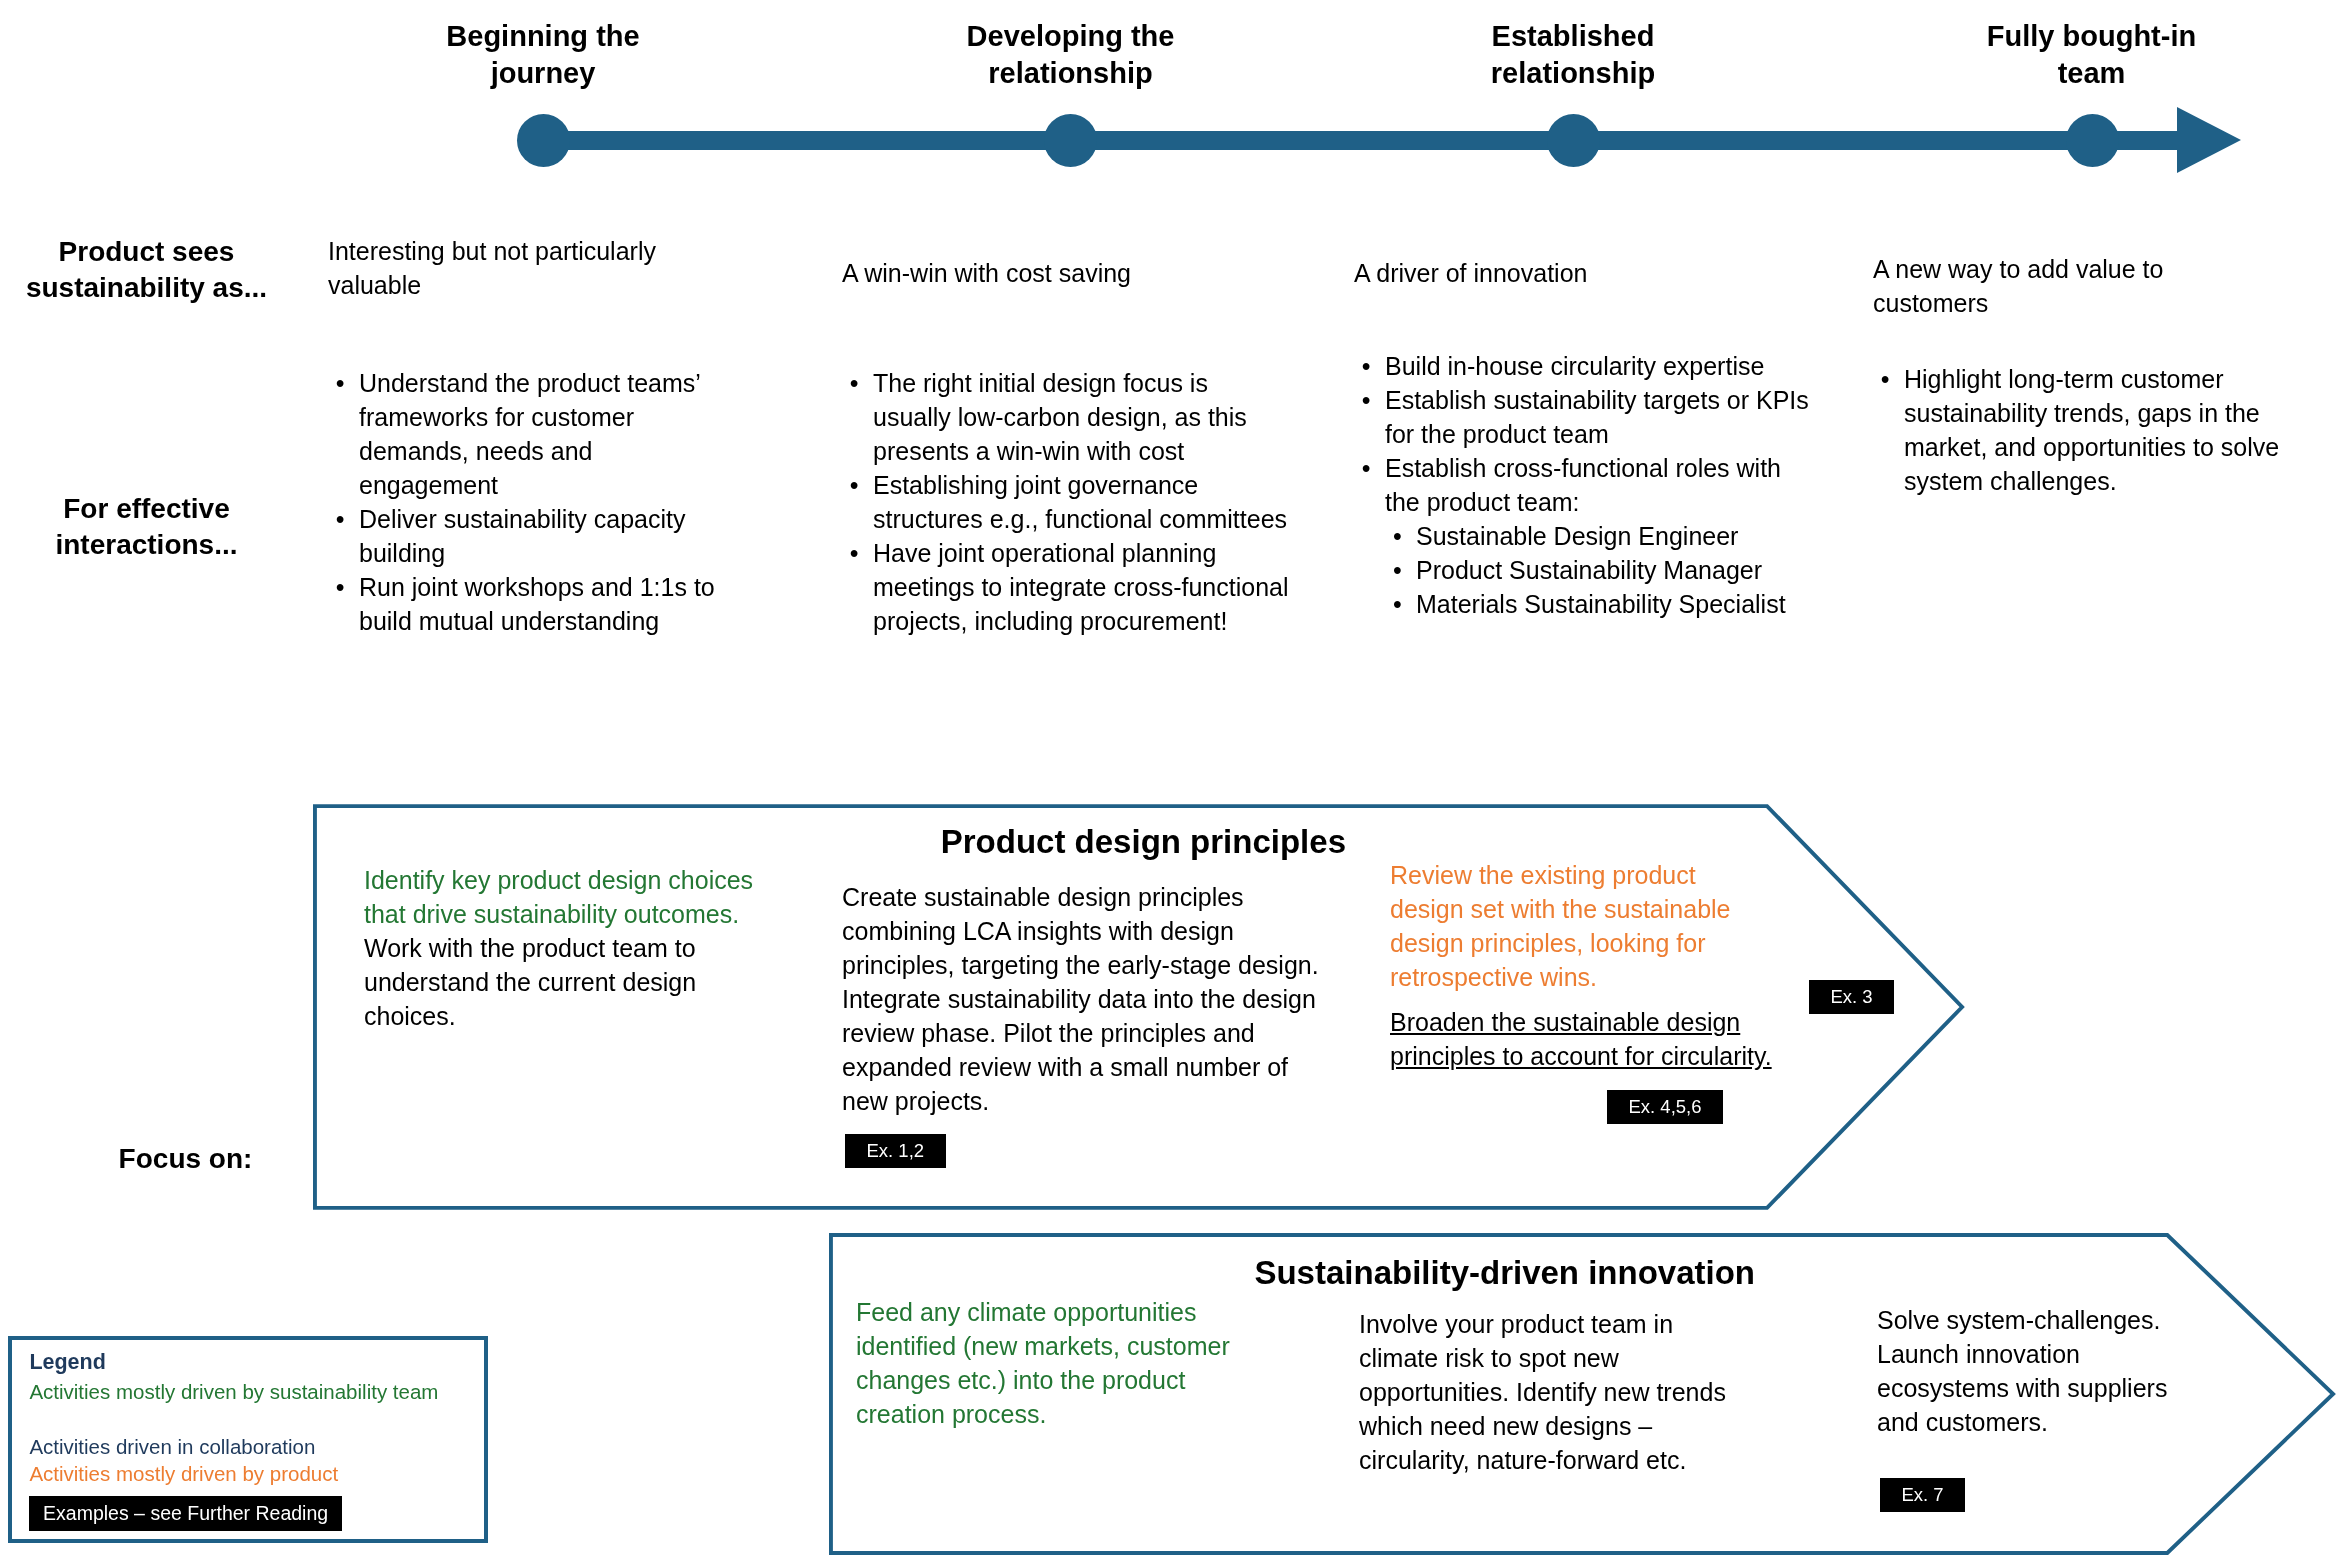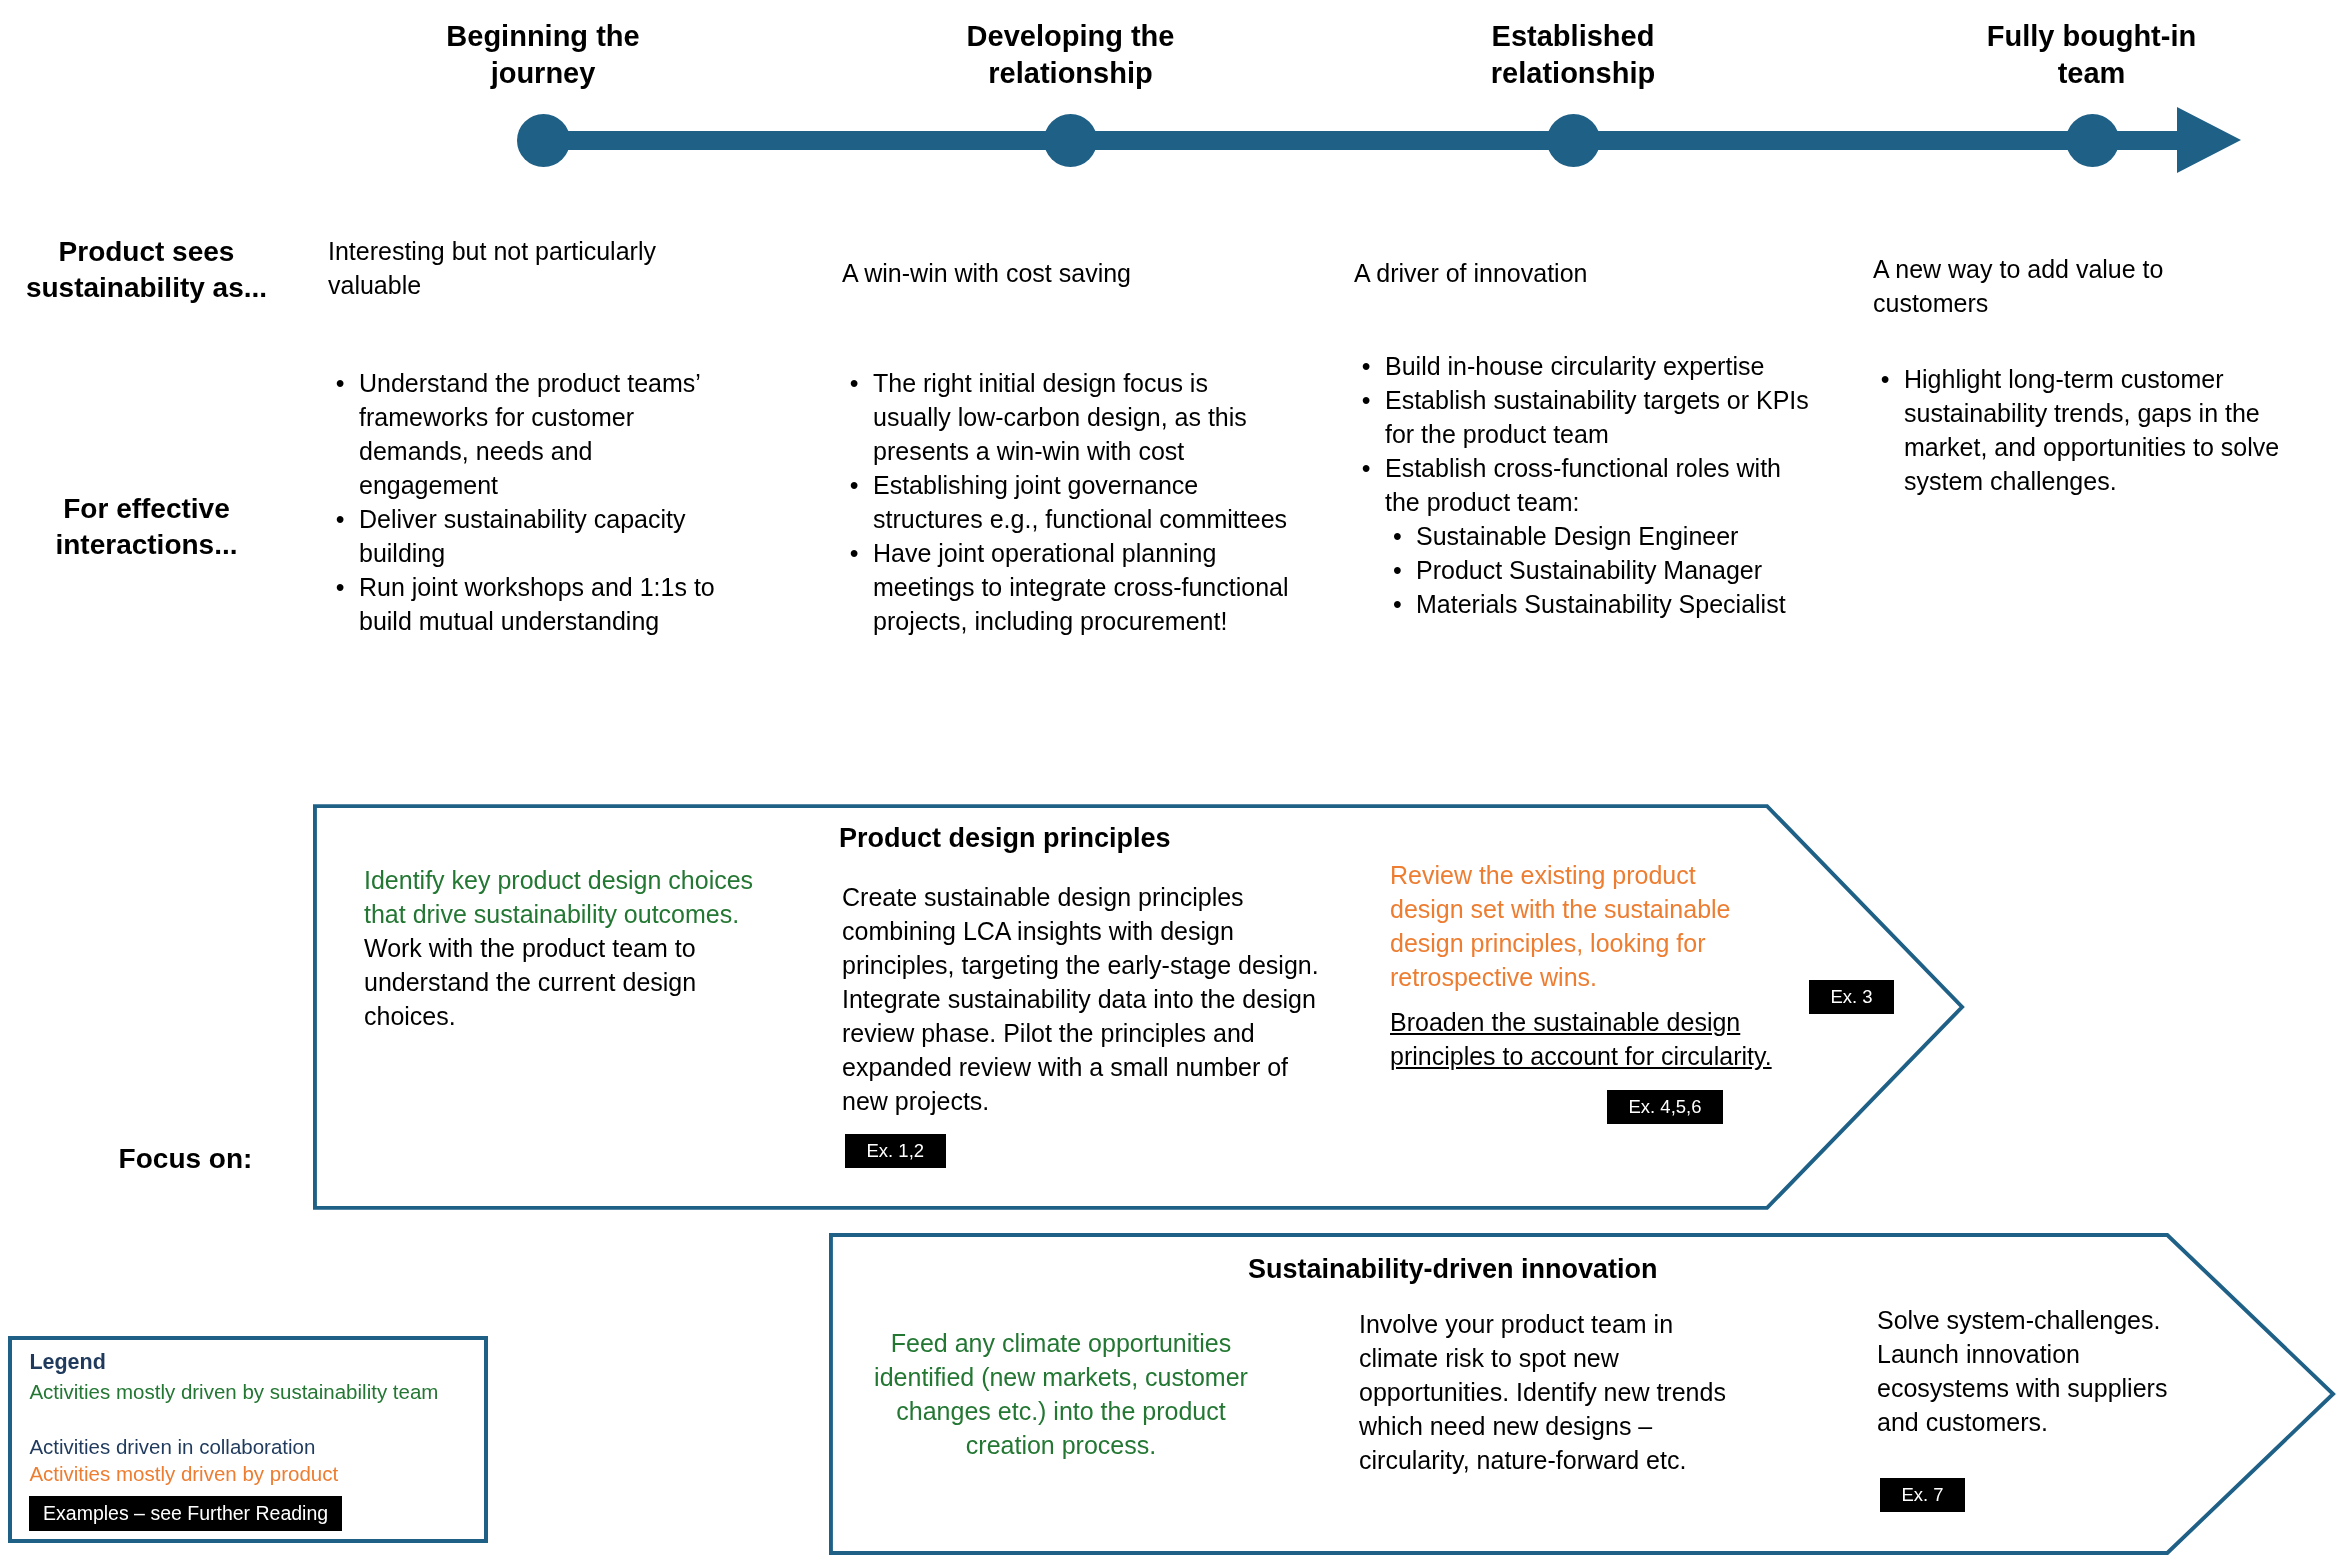--- a/index.html
+++ b/index.html
@@ -23,21 +23,21 @@
   .sublist>li{position:relative; padding-left:29px;}
   .sublist>li::before{content:"\2022"; position:absolute; left:5.9px;}
   .green{color:var(--green);}
   .orange{color:var(--orange);}
   .navy{color:var(--navy);}
   .dot{position:absolute; width:53px; height:53px; border-radius:50%; background:var(--teal); top:114px;}
   .tl-bar{position:absolute; left:544px; top:131px; width:1635px; height:18.5px; background:var(--teal);}
   .tl-head{position:absolute; top:107px; left:2177px; width:0; height:0;
     border-left:64px solid var(--teal); border-top:33px solid transparent; border-bottom:33px solid transparent;}
   .chevron{fill:#ffffff; stroke:var(--teal); stroke-width:4px; stroke-linejoin:miter;}
-  .boxtitle{font-size:27px; font-weight:bold; text-align:left;}
+  .boxtitle{font-size:33px; font-weight:bold; text-align:right;}
   .badge{position:absolute; background:var(--badge-bg); color:var(--badge-fg);
     font-size:18.5px; line-height:18.5px; padding:7.8px 21.5px; white-space:nowrap;}
   .legend-box{position:absolute; left:7.8px; top:1336px; width:480px; height:207px;
     border:4.9px solid var(--teal); background:#fff;padding-left:21px;}
   .legend-t{font-size:21.5px; font-weight:bold; color:var(--navy);}
   .legend-i{font-size:20.5px; line-height:26px;}
   .legend-badge{position:absolute; left:17.6px; top:156px; background:var(--badge-bg); color:var(--badge-fg);
     font-size:19.5px; line-height:19.5px; padding:7.8px 13.7px; white-space:nowrap;}
 </style>
 </head>
@@ -112,21 +112,21 @@
 <div class="badge" style="left:1809px; top:980px;">Ex. 3</div>
 <div class="abs body-t" style="left:1390px; top:1005px; width:385px;text-decoration:underline;">Broaden the sustainable design principles to account for circularity.</div>
 <div class="badge" style="left:1607px; top:1090px;">Ex. 4,5,6</div>
 
 <svg class="abs" style="left:829px; top:1233px;" width="1508" height="322" viewBox="0 0 1546 330">
   <polygon class="chevron" points="2,2 1372,2 1542,165 1372,328 2,328"></polygon>
 </svg>
 
 <div class="abs boxtitle" style="left:1248px; top:1254px; width:507px;">Sustainability-driven innovation</div>
 
-<div class="abs body-t green" style="left:856px; top:1326px; width:410px;text-align:center;">Feed any climate opportunities identified (new markets, customer changes etc.) into the product creation process.</div>
+<div class="abs body-t green" style="left:856px; top:1295px; width:410px;">Feed any climate opportunities identified (new markets, customer changes etc.) into the product creation process.</div>
 <div class="abs body-t" style="left:1359px; top:1307px; width:390px;">Involve your product team in climate risk to spot new opportunities. Identify new trends which need new designs – circularity, nature-forward etc.</div>
 <div class="abs body-t" style="left:1877px; top:1303px; width:322px;">Solve system-challenges. Launch innovation ecosystems with suppliers and customers.</div>
 <div class="badge" style="left:1880px; top:1478px;">Ex. 7</div>
 
 <div class="legend-box">
   <div class="abs legend-t" style="left:17.6px; top:9.8px;">Legend</div>
   <div class="abs legend-i green" style="left:17.6px; top:39px; width:419px;">Activities mostly driven by sustainability team</div>
   <div class="abs legend-i navy" style="left:17.6px; top:94px; width:429px;">Activities driven in collaboration</div>
   <div class="abs legend-i orange" style="left:17.6px; top:121px; width:429px;">Activities mostly driven by product</div>
   <div class="legend-badge">Examples – see Further Reading</div>

